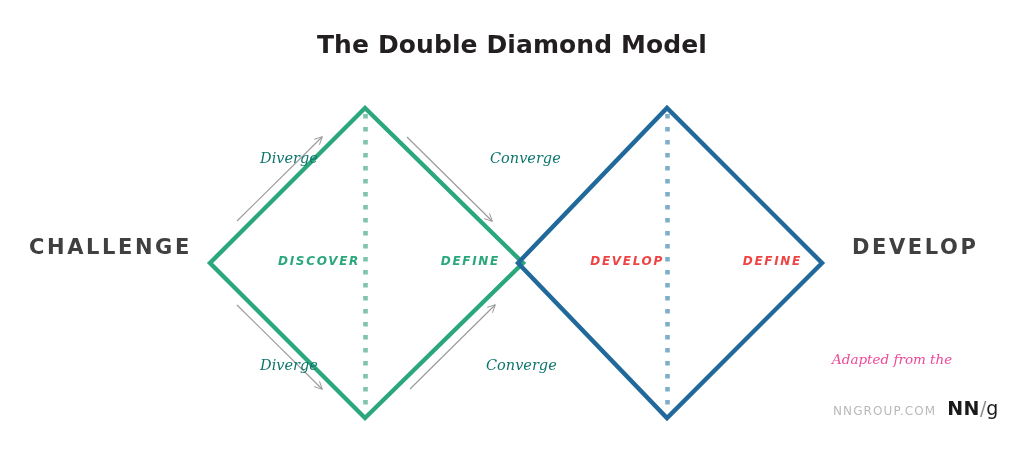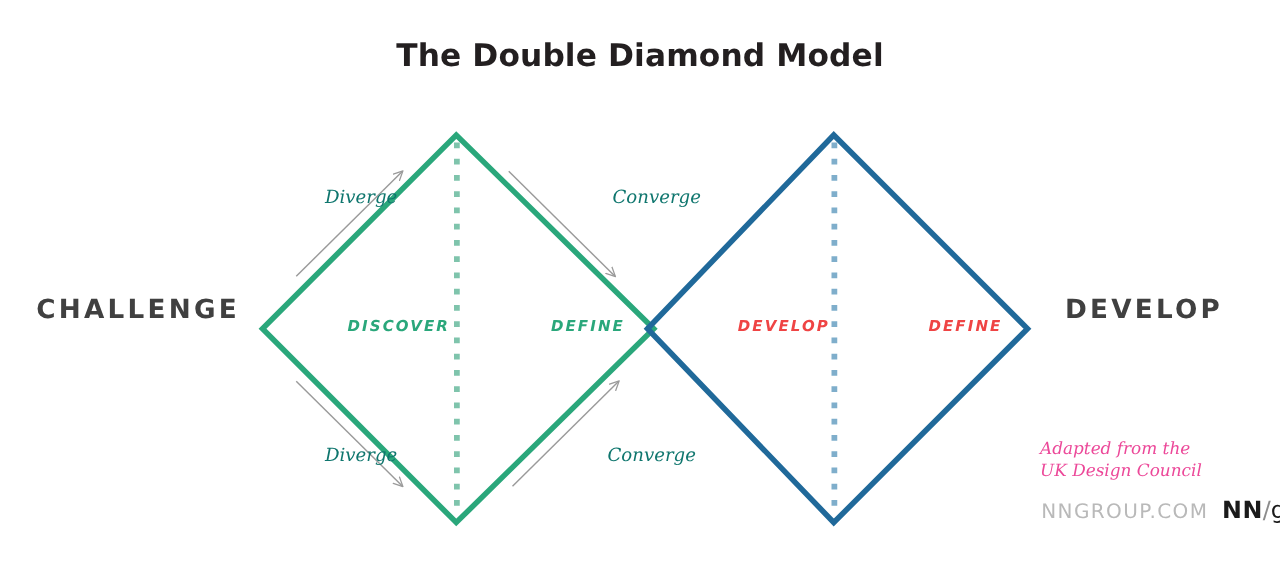--- a/index.html
+++ b/index.html
@@ -99,21 +99,21 @@
   
   #footer-row {
     position: absolute;
     left: 833px;
     top: 399px;
     display: flex;
     align-items: baseline;
   }
   #site-url {
     font-family: "DejaVu Sans", sans-serif;
-    font-size: 16px;
+    font-size: 12px;
     letter-spacing: 1.1px;
     color: #b9b9b9;
     white-space: nowrap;
   }
   #brand-logo {
     margin-left: 11px;
     font-family: "DejaVu Sans", sans-serif;
     font-size: 19px;
     white-space: nowrap;
     line-height: 1;
@@ -177,21 +177,20 @@
   <div id="flow-diverge-top" class="flow-label">Diverge</div>
 
   <div id="flow-converge-top" class="flow-label">Converge</div>
 
   <div id="flow-diverge-bottom" class="flow-label">Diverge</div>
 
   <div id="flow-converge-bottom" class="flow-label">Converge</div>
 
   <div id="attribution">
     <div>Adapted from the</div>
-    <div>UK Design Council</div>
   </div>
 
   <div id="footer-row">
     <span id="site-url">NNGROUP.COM</span>
     <span id="brand-logo">
       <span id="brand-nn">NN</span><span id="brand-slash">/</span><span id="brand-g">g</span>
     </span>
   </div>
 
 </div>

